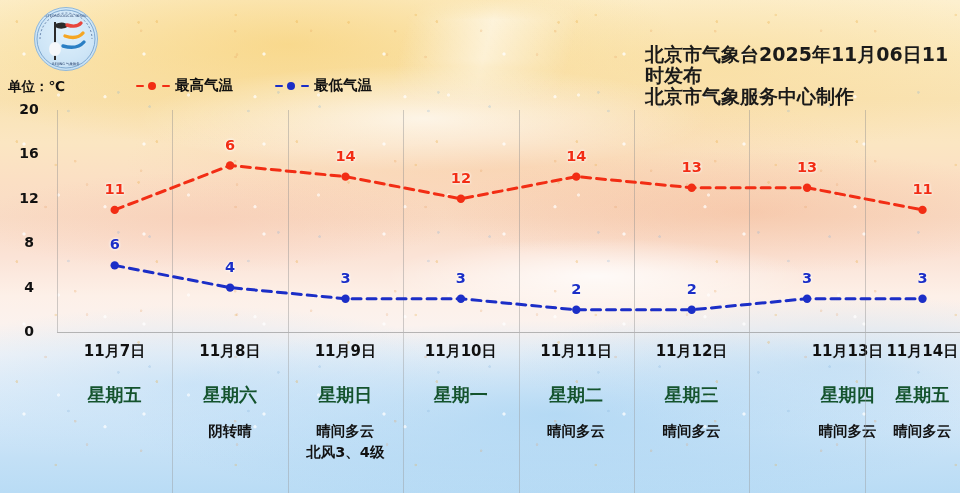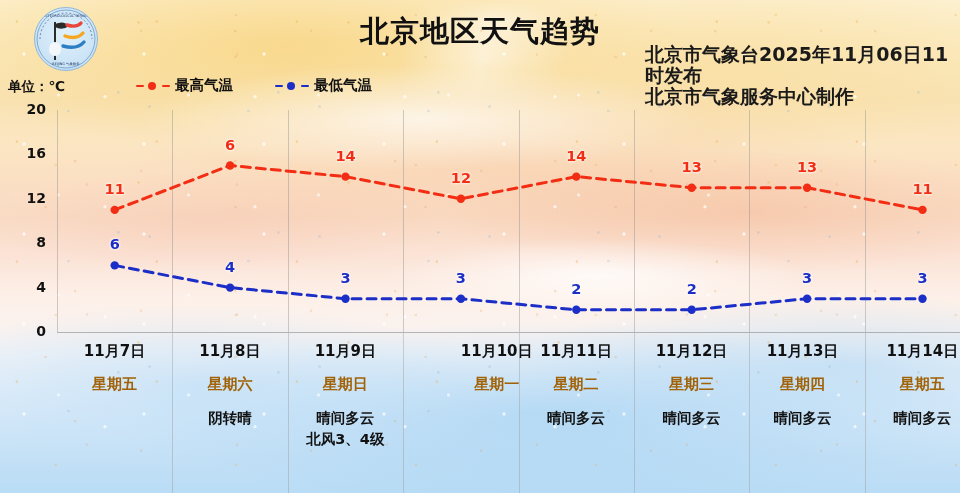--- a/index.html
+++ b/index.html
@@ -65,35 +65,35 @@
   .lg{display:flex;align-items:center;gap:5px;}
   .lg-mark{position:relative;width:34px;height:12px;}
   .lg-seg{position:absolute;top:5px;height:2.6px;width:8px;border-radius:1px;}
   .lg-seg.a{left:0;} .lg-seg.b{left:26px;}
   .lg-dot{position:absolute;left:12px;top:2px;width:8px;height:8px;border-radius:50%;}
   .lg-txt{font-size:14.5px;font-weight:bold;color:#111;
           font-family:"DejaVu Sans","Liberation Sans",sans-serif;}
 
   
   #chart{position:absolute;left:0;top:0;width:960px;height:493px;}
-  .ylabel{position:absolute;font-size:14px;font-weight:bold;color:#111;text-align:right;width:34px;
+  .ylabel{position:absolute;font-size:14px;font-weight:bold;color:#111;text-align:center;width:34px;
           font-family:"DejaVu Sans","Liberation Sans",sans-serif;}
   .vline{position:absolute;top:110px;width:1px;background:rgba(140,140,140,.42);}
   .axis-h{position:absolute;left:57px;width:903px;height:1px;background:rgba(130,130,130,.55);}
   .dlabel{position:absolute;font-size:14.5px;font-weight:bold;text-align:center;width:60px;
           transform:translateX(-30px);font-family:"DejaVu Sans","Liberation Sans",sans-serif;
           text-shadow:0 0 3px rgba(255,255,255,.85),0 0 3px rgba(255,255,255,.85);}
   .dlabel.hi{color:#f22d14;} .dlabel.lo{color:#1b2ec7;}
 
   
   #datestrip{position:absolute;left:0;top:333px;width:796px;height:160px;}
   .col{position:absolute;top:0;width:115px;text-align:center;}
   .col .d1{margin-top:9px;font-size:15px;font-weight:bold;color:#111;
            font-family:"DejaVu Sans","Liberation Sans",sans-serif;}
-  .col .d2{margin-top:14px;font-size:15px;font-weight:bold;color:#a16207;
+  .col .d2{margin-top:22px;font-size:18px;font-weight:bold;color:#14532d;
            font-family:"DejaVu Sans","Liberation Sans",sans-serif;}
   .col .d3{margin-top:14px;font-size:14.5px;font-weight:bold;color:#111;line-height:21px;
            padding:0 4px;font-family:"DejaVu Sans","Liberation Sans",sans-serif;}
   .divider{position:absolute;top:0;width:1px;height:160px;background:rgba(150,150,150,.40);}
 </style>
 </head>
 <body>
 
 <div id="stage">
 
@@ -120,21 +120,20 @@
       <path d="M32 17 q10 3 14 -2" stroke="#e8453c" stroke-width="3.4" fill="none" stroke-linecap="round"></path>
       <path d="M30 28 q12 4 18 -3" stroke="#f5a623" stroke-width="3.4" fill="none" stroke-linecap="round"></path>
       <path d="M28 38 q14 4 21 -4" stroke="#2a7fc4" stroke-width="3.4" fill="none" stroke-linecap="round"></path>
       <ellipse cx="20" cy="41" rx="6" ry="7" fill="#f4f7fa"></ellipse>
       <path d="M5 31 a26 26 0 0 1 52 0" fill="none" stroke="#2a4a80" stroke-width="0.6" stroke-dasharray="2 2"></path>
       <text x="31" y="9" font-size="3.4" fill="#27406b" text-anchor="middle" font-family="DejaVu Sans, sans-serif">METEOROLOGICAL SERVICE</text>
       <text x="31" y="57" font-size="3.4" fill="#27406b" text-anchor="middle" font-family="DejaVu Sans, sans-serif">BEIJING 气象服务</text>
     </svg>
   </div>
 
-  <div id="title">北京地区天气趋势</div>
   <div id="publisher">
     <div>北京市气象台2025年11月06日11时发布</div>
     <div>北京市气象服务中心制作</div>
   </div>
   <div id="unit">单位：℃</div>
 
   <div id="legend">
     <div class="lg">
       <span class="lg-mark">
         <i class="lg-seg a" id="lgs1" style="background: rgb(242, 45, 20);"></i>
@@ -218,38 +217,38 @@
         <div class="d3" style="white-space: pre-line;">阴转晴</div>
       </div>
       <div class="divider" style="left: 172.4px;"></div>
       <div class="col" style="left: 287.8px;">
         <div class="d1">11月9日</div>
         <div class="d2">星期日</div>
         <div class="d3" style="white-space: pre-line;">晴间多云
 北风3、4级</div>
       </div>
       <div class="divider" style="left: 287.8px;"></div>
-      <div class="col" style="left: 403.2px; padding-left: 36px;">
+      <div class="col" style="left: 403.2px;">
         <div class="d1">11月10日</div>
         <div class="d2">星期一</div>
       </div>
       <div class="divider" style="left: 403.2px;"></div>
       <div class="col" style="left: 518.6px;">
         <div class="d1">11月11日</div>
         <div class="d2">星期二</div>
         <div class="d3" style="white-space: pre-line;">晴间多云</div>
       </div>
       <div class="divider" style="left: 518.6px;"></div>
       <div class="col" style="left: 634px;">
         <div class="d1">11月12日</div>
         <div class="d2">星期三</div>
         <div class="d3" style="white-space: pre-line;">晴间多云</div>
       </div>
       <div class="divider" style="left: 634px;"></div>
-      <div class="col" style="left: 745px;">
+      <div class="col" style="left: 790px;">
         <div class="d1">11月13日</div>
         <div class="d2">星期四</div>
         <div class="d3" style="white-space: pre-line;">晴间多云</div>
       </div>
       <div class="divider" style="left: 749.4px;"></div>
       <div class="col" style="left: 864.8px;">
         <div class="d1">11月14日</div>
         <div class="d2">星期五</div>
         <div class="d3" style="white-space: pre-line;">晴间多云</div>
       </div>

